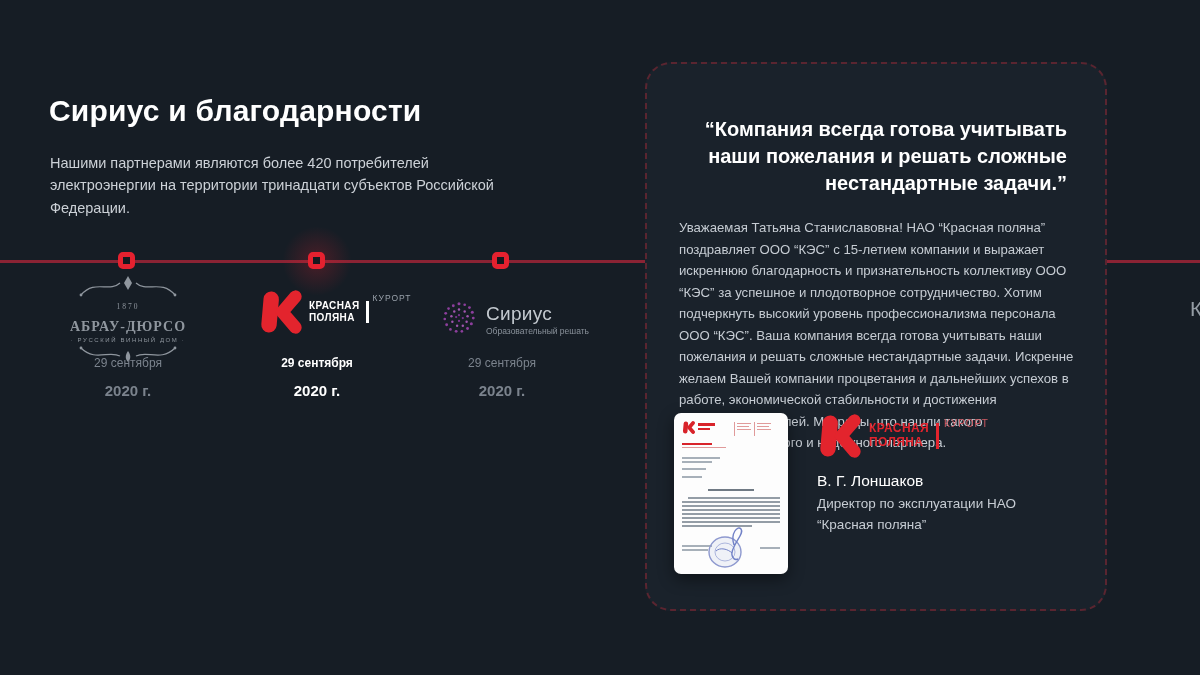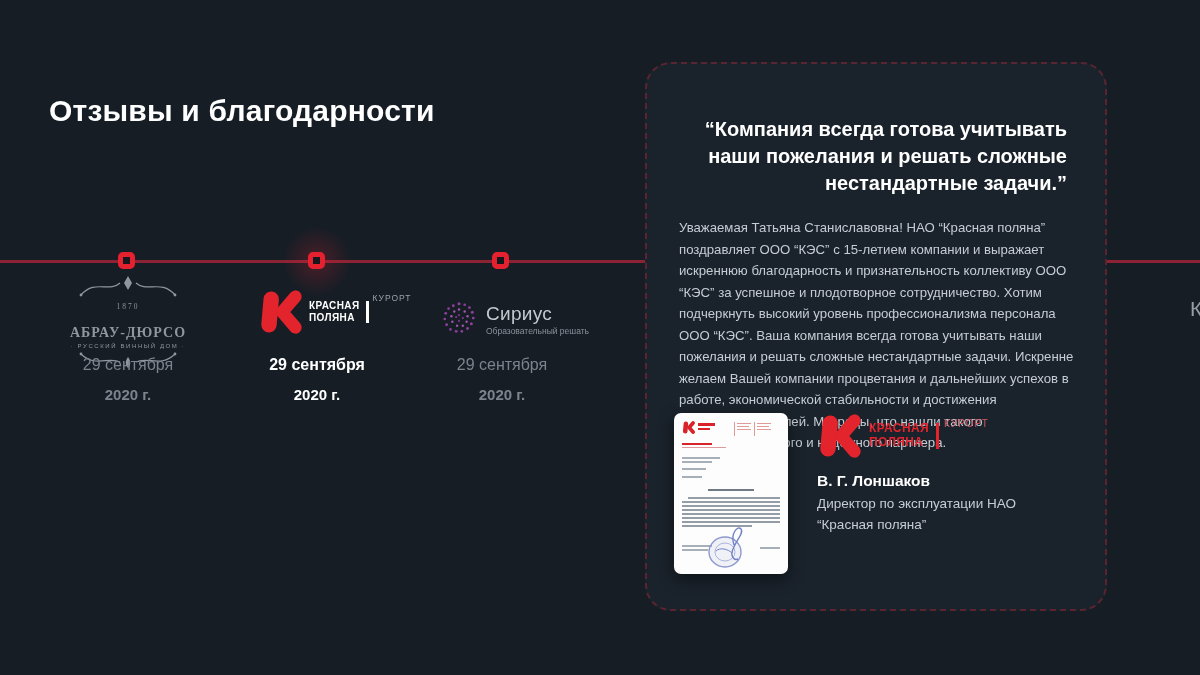--- a/index.html
+++ b/index.html
@@ -13,37 +13,37 @@
 
   
   .timeline-line{left:0;top:260px;width:1200px;height:3px;background:#8b2334;}
   .marker-glow{width:72px;height:72px;border-radius:50%;
     background:radial-gradient(circle,rgba(229,33,47,.25),rgba(229,33,47,0) 68%);}
   .marker{width:17px;height:17px;border:5px solid #e5212f;border-radius:5px;background:#15191f;box-sizing:border-box;cursor:pointer;}
 
   
   .abrau{left:58px;top:274px;width:140px;text-align:center;color:#8f969e;}
   .abrau .yr{font-family:"Liberation Serif",serif;font-size:7.5px;letter-spacing:2px;}
-  .abrau .ttl{font-family:"Liberation Serif",serif;font-weight:700;font-size:14px;letter-spacing:1px;margin-top:14px;}
+  .abrau .ttl{font-family:"Liberation Serif",serif;font-weight:700;font-size:14px;letter-spacing:1px;margin-top:8px;}
   .abrau .sub{font-size:6px;letter-spacing:1.6px;margin-top:2px;}
 
   
   .kp-logo{left:258px;top:290px;display:flex;align-items:center;cursor:pointer;}
   .kp-words{margin-left:7px;font-size:10px;font-weight:700;color:#ffffff;line-height:1.18;letter-spacing:.4px;}
   .kp-bar{width:3px;height:22px;background:#ffffff;margin-left:6px;}
   .kp-suffix{font-size:8.5px;color:#99a1aa;letter-spacing:1px;margin-left:4px;align-self:flex-start;margin-top:3px;}
 
   
   .sirius{left:440px;top:300px;display:flex;align-items:center;cursor:pointer;}
   .sirius-text .ttl{font-size:19px;color:#c3c9cf;letter-spacing:.3px;}
   .sirius-text .sub{font-size:8.5px;color:#8a929b;margin-top:1px;}
 
   
   .date-col{width:120px;text-align:center;top:356px;}
-  .date-col .d1{font-size:16px;color:#7b838d;}
+  .date-col .d1{font-size:12px;color:#7b838d;}
   .date-col .d2{font-size:15px;font-weight:700;color:#7b838d;margin-top:12px;}
   .date-col.active .d1{color:#ffffff;font-weight:600;}
   .date-col.active .d2{color:#ffffff;}
 
   .next-partial{left:1190px;top:297px;font-size:21px;color:#959da5;}
 
   
   .card{left:645px;top:62px;width:462px;height:549px;border:2px dashed #5a2530;border-radius:26px;
         background:#1a222b;box-sizing:border-box;}
   .quote{left:44px;top:52px;width:376px;font-size:20px;font-weight:700;line-height:1.35;color:#ffffff;margin:0;text-align:right;}
@@ -57,31 +57,32 @@
   .pink{background:#e09a9a;}
   .grey{background:#a7b0b9;}
   .dgrey{background:#707a84;}
   .mgrey{background:#949da6;}
 
   
   .sig-logo{left:170px;top:350px;display:flex;align-items:center;}
   .sig-words{margin-left:8px;font-size:12px;font-weight:700;color:#e3242d;line-height:1.15;letter-spacing:.4px;}
   .sig-bar{width:3px;height:26px;background:#e3242d;margin-left:7px;}
   .sig-suffix{font-size:10px;color:#cf5a62;letter-spacing:1px;margin-left:5px;align-self:flex-start;margin-top:4px;}
-  .author-name{left:170px;top:408px;font-size:15.5px;font-weight:700;color:#ffffff;}
+  .author-name{left:170px;top:408px;font-size:15.5px;font-weight:400;color:#ffffff;}
   .author-title{left:170px;top:430px;width:242px;font-size:13.5px;line-height:1.55;color:#c6ccd3;}
 </style>
 </head>
 <body>
 
 <div class="stage">
 
   <div class="abs timeline-line"></div>
 
-  <h1 class="abs page-title">Отзывы и благодарности</h1>
+  <h1 class="abs page-title">Сириус и благодарности</h1>
+  <p class="abs page-subtitle">Нашими партнерами являются более 420 потребителей электроэнергии на территории тринадцати субъектов Российской Федерации.</p>
 
   <div class="abs marker-glow" style="left:281px;top:225px;"></div>
   <div class="abs marker" style="left:118px;top:252px;"></div>
   <div class="abs marker" style="left:308px;top:252px;"></div>
   <div class="abs marker" style="left:492px;top:252px;"></div>
 
   <div class="abs abrau">
     <svg width="110" height="24" viewBox="0 0 110 24">
       <path d="M8,21 C22,5 36,19 47,9" stroke="#8f969e" stroke-width="1.2" fill="none"></path>
       <path d="M102,21 C88,5 74,19 63,9" stroke="#8f969e" stroke-width="1.2" fill="none"></path>

